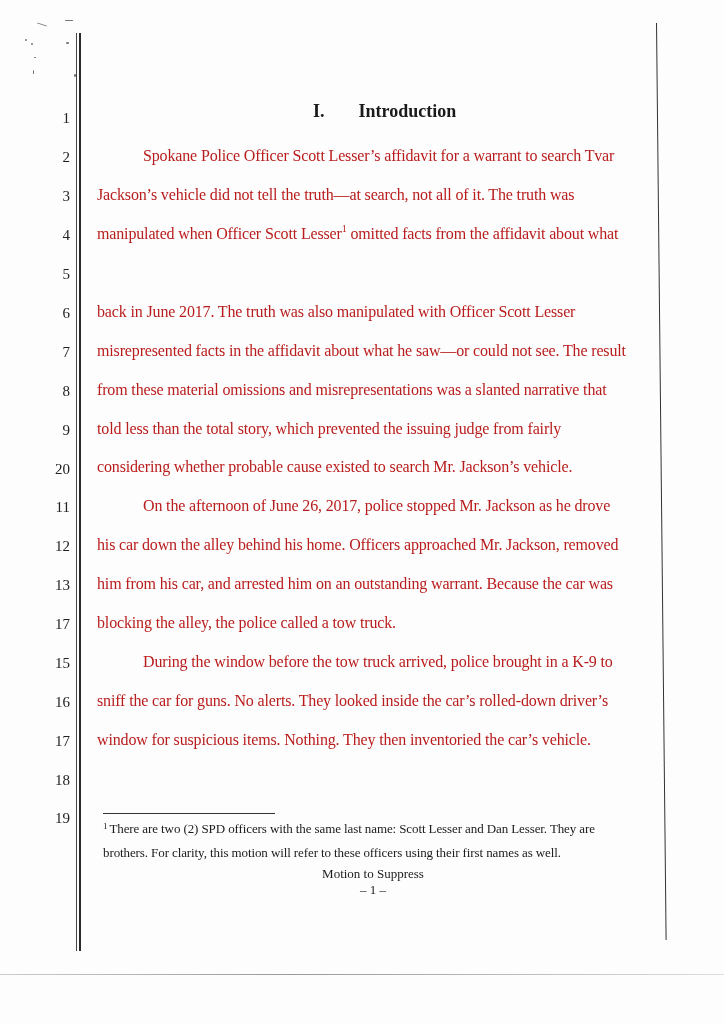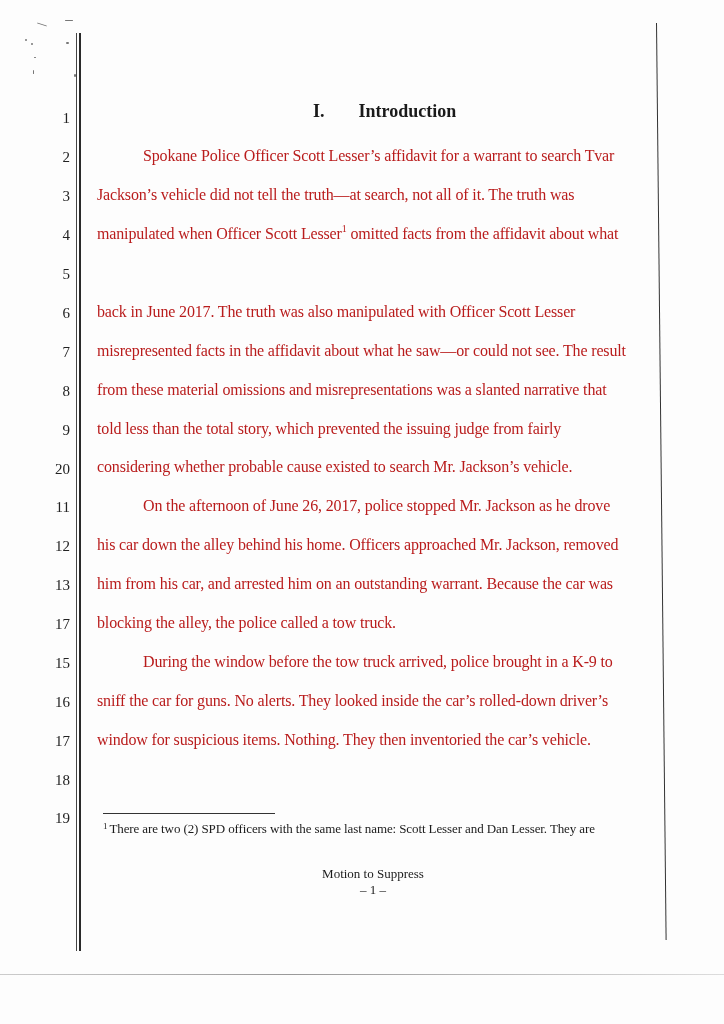--- a/index.html
+++ b/index.html
@@ -187,16 +187,17 @@
   <div class="text-line indent" style="top:497px">On the afternoon of June 26, 2017, police stopped Mr. Jackson as he drove</div>
   <div class="text-line" style="top:536px">his car down the alley behind his home. Officers approached Mr. Jackson, removed</div>
   <div class="text-line" style="top:575px">him from his car, and arrested him on an outstanding warrant. Because the car was</div>
   <div class="text-line" style="top:614px">blocking the alley, the police called a tow truck.</div>
   <div class="text-line indent" style="top:653px">During the window before the tow truck arrived, police brought in a K-9 to</div>
   <div class="text-line" style="top:692px">sniff the car for guns. No alerts. They looked inside the car’s rolled-down driver’s</div>
   <div class="text-line" style="top:731px">window for suspicious items. Nothing. They then inventoried the car’s vehicle.</div>
 
   <div class="fn-rule"></div>
   <div class="footnote-line" style="top:821px"><sup>1</sup><span>There are two (2) SPD officers with the same last name: Scott Lesser and Dan Lesser. They are</span></div>
+  <div class="footnote-line" style="top:845px">brothers. For clarity, this motion will refer to these officers using their first names as well.</div>
 
   <div class="footer-title">Motion to Suppress</div>
   <div class="footer-page">– 1 –</div>
 </div>
 
 </body></html>

